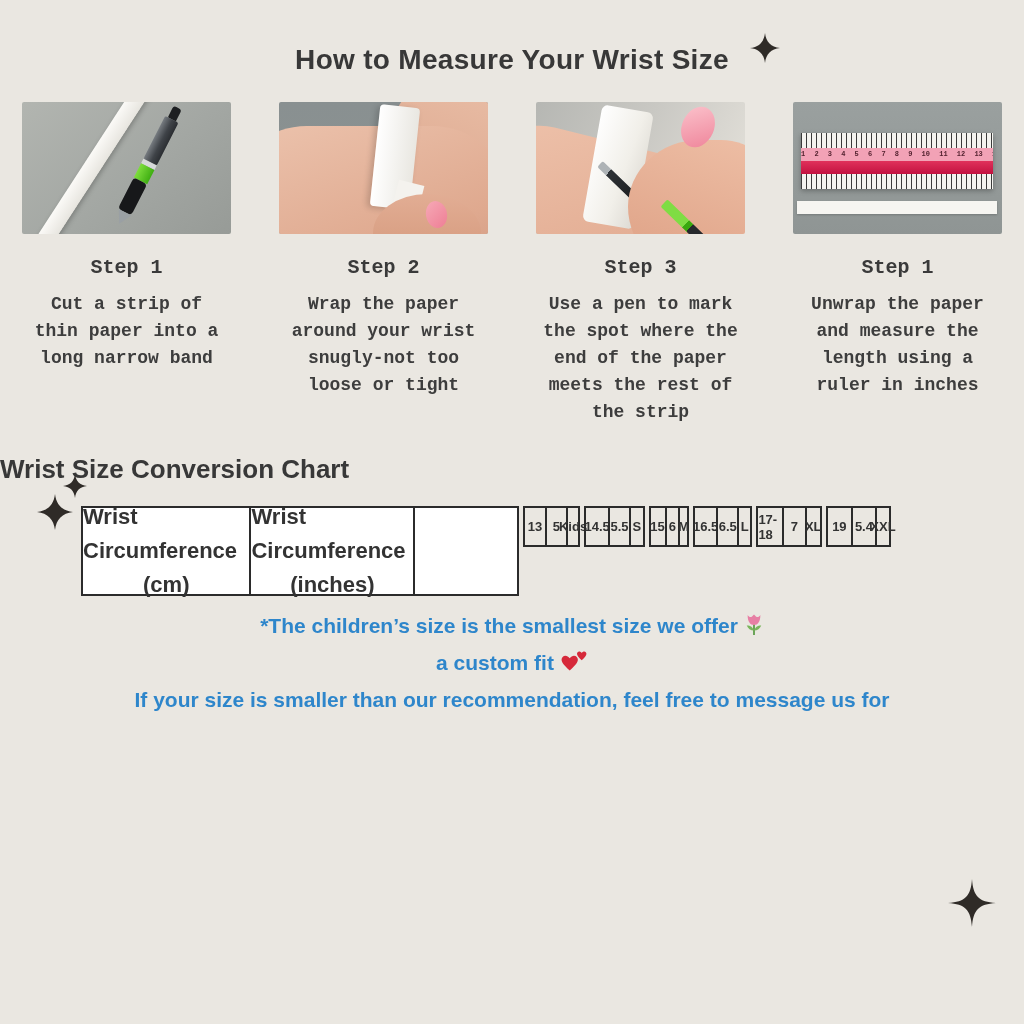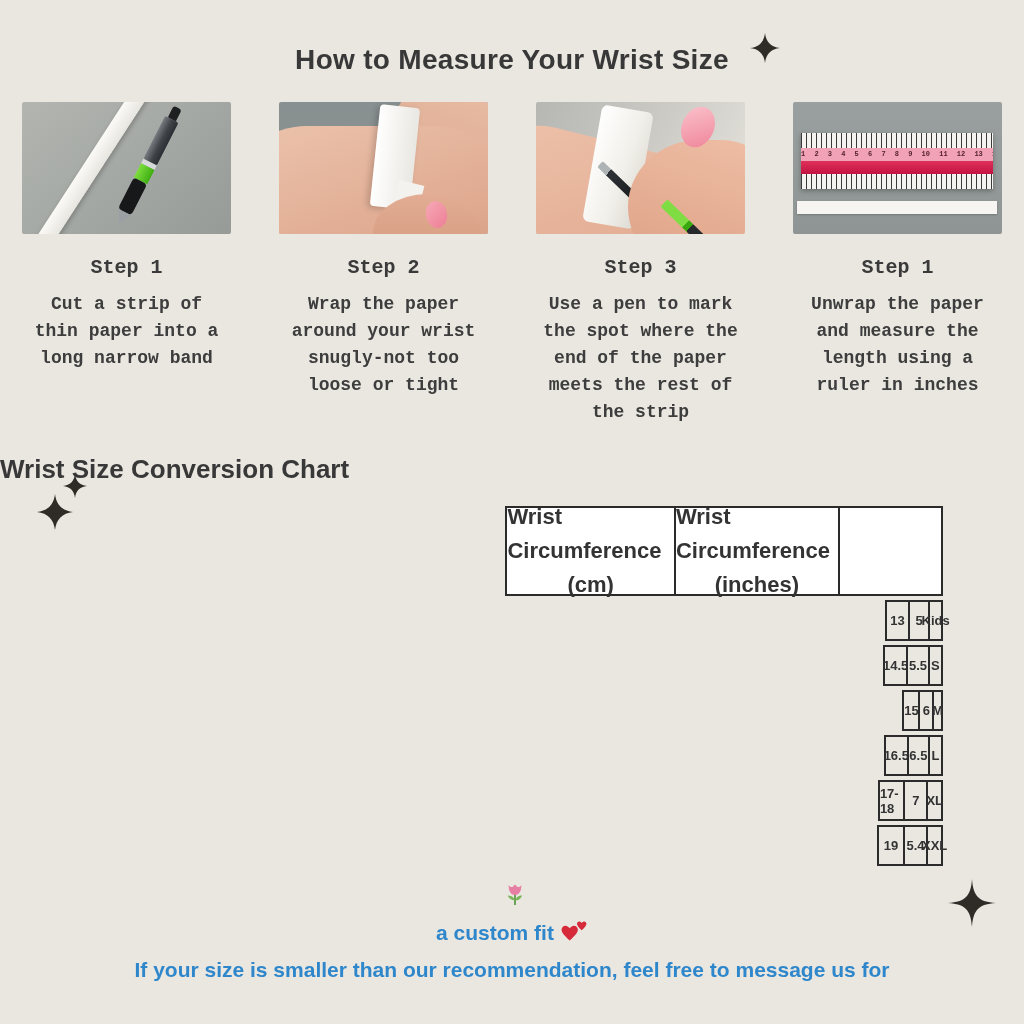--- a/index.html
+++ b/index.html
@@ -89,21 +89,21 @@
   
   .section-title {
     margin-top:28px;
     text-align:left;
     font-size:26px;
     font-weight:800;
     color:#383838;
   }
 
   
-  .size-table { width:862px; margin:21px auto 0; display:flex; flex-direction:column; gap:4px;align-items:flex-end; }
+  .size-table { width:862px; margin:21px auto 0; display:flex; flex-direction:row; gap:4px; }
   .trow { display:flex; border:2.5px solid #2B2B2B; background:transparent; }
   .trow .cell { display:flex; flex-direction:column; align-items:center; justify-content:center; font-weight:800; color:#333; }
   .trow .cell + .cell { border-left:2.5px solid #2B2B2B; }
   .col-cm   { width:38.4%; }
   .col-inch { width:37.8%; }
   .col-size { width:23.8%; }
   .header-row { background:#FFFFFF; height:90px; }
   .header-row .cell { font-size:22px; line-height:34px; }
   .data-row { height:41px; }
   .data-row .cell { font-size:13px; }
@@ -241,21 +241,21 @@
   </div>
   <div class="trow data-row">
     <div class="cell col-cm">19</div>
     <div class="cell col-inch">5.4</div>
     <div class="cell col-size">XXL</div>
   </div>
 </div>
 
 <div class="footer-note">
   <div class="note-line">
-    <span class="inline-icon"><svg width="20" height="24" viewBox="0 0 22 26">
+    <span>*The children’s size is the smallest size we offer</span><span class="inline-icon"><svg width="20" height="24" viewBox="0 0 22 26">
           <path d="M11 24 L11 12" stroke="#5f9e4a" stroke-width="2" fill="none"></path>
           <path d="M11 19 C7 19 4.5 17 3 13.5 C7.5 13.5 9.5 15.5 11 19 Z" fill="#7ab55c"></path>
           <path d="M11 19 C15 19 17.5 17 19 13.5 C14.5 13.5 12.5 15.5 11 19 Z" fill="#7ab55c"></path>
           <path d="M4 2 C4 9.5 7 13 11 13 C15 13 18 9.5 18 2 C15.5 5.5 13.8 4.6 11 1.4 C8.2 4.6 6.5 5.5 4 2 Z" fill="#e77fa4"></path>
         </svg></span>
   </div>
   <div class="note-line">
     <span>a custom fit</span><span class="inline-icon"><svg width="28" height="24" viewBox="0 0 32 28">
           <path d="M11 24 C4.5 18 1.5 14.8 1.5 11.2 C1.5 8.6 3.4 6.6 6 6.6 C7.8 6.6 9.6 7.7 11 9.6 C12.4 7.7 14.2 6.6 16 6.6 C18.6 6.6 20.5 8.6 20.5 11.2 C20.5 14.8 17.5 18 11 24 Z" fill="#d6293a"></path>
           <path d="M25 12 C21.2 8.5 19.5 6.6 19.5 4.5 C19.5 3 20.6 1.8 22.1 1.8 C23.2 1.8 24.2 2.4 25 3.5 C25.8 2.4 26.8 1.8 27.9 1.8 C29.4 1.8 30.5 3 30.5 4.5 C30.5 6.6 28.8 8.5 25 12 Z" fill="#d6293a"></path>

